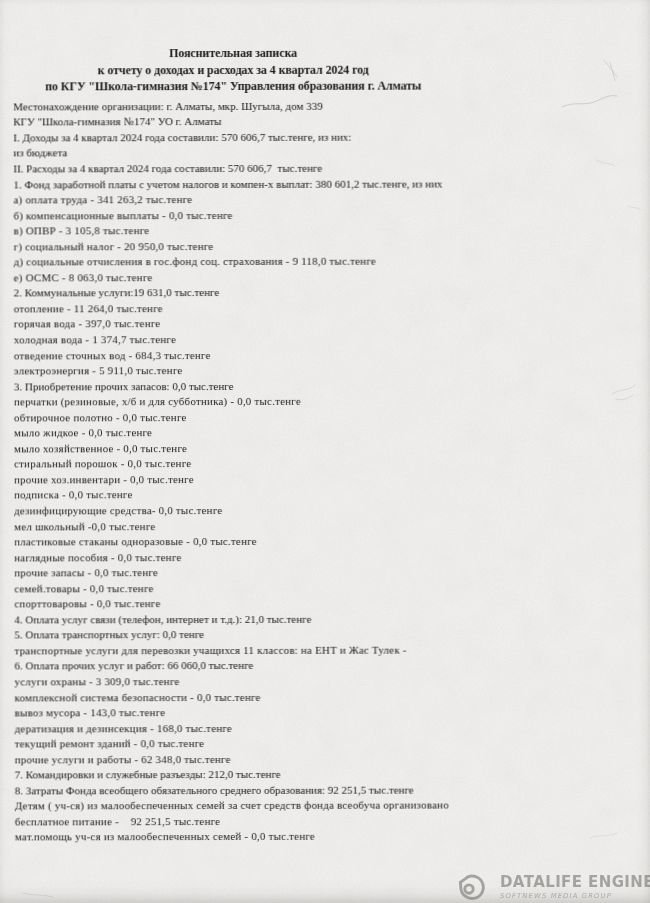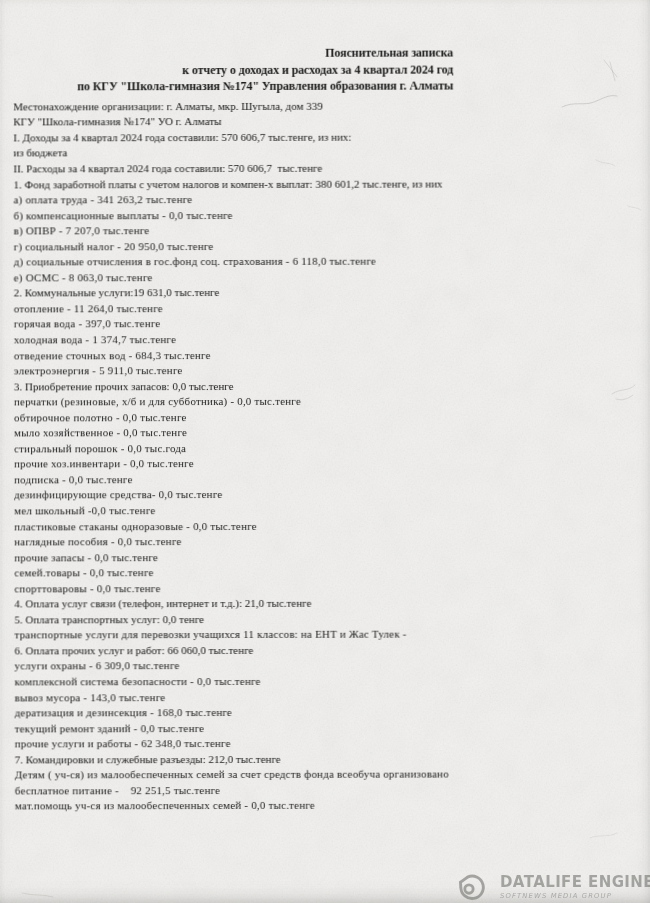--- a/index.html
+++ b/index.html
@@ -11,21 +11,21 @@
   .page{position:absolute;inset:0}
   .noise-svg{position:absolute;inset:0;pointer-events:none}
   .content{
     position:absolute;top:45px;left:14px;width:440px;
     color:#262626;
     transform:rotate(-0.12deg);
     filter:blur(.28px) contrast(1.04);
   }
   .ln{white-space:pre;height:15.55px;font-size:11px;letter-spacing:.2px;line-height:15.55px}
   .ln.b{font-weight:400;letter-spacing:0;color:#222}
-  .ln.title{height:16.6px;line-height:16.6px;font-size:12px;font-weight:700;text-align:right;letter-spacing:-.1px;color:#1f1f1f}
+  .ln.title{height:16.6px;line-height:16.6px;font-size:12px;font-weight:700;text-align:center;letter-spacing:-.1px;color:#1f1f1f}
   .title-block{margin-bottom:4px}
   .marks-svg{position:absolute;inset:0;pointer-events:none}
   .vignette{
     position:absolute;inset:0;pointer-events:none;
     box-shadow:inset 0 -12px 20px -14px rgba(110,110,105,.55),
                inset -9px 0 16px -14px rgba(110,110,105,.35),
                inset 0 5px 12px -10px rgba(110,110,105,.22),
                inset 6px 0 12px -12px rgba(110,110,105,.18);
   }
   .watermark{
@@ -68,55 +68,57 @@
       </div>
     <div>
         <div class="ln b">Местонахождение организации: г. Алматы, мкр. Шугыла, дом 339</div>
         <div class="ln b">КГУ "Школа-гимназия №174" УО г. Алматы</div>
         <div class="ln b">I. Доходы за 4 квартал 2024 года составили: 570 606,7 тыс.тенге, из них:</div>
         <div class="ln b">из бюджета</div>
         <div class="ln b">II. Расходы за 4 квартал 2024 года составили: 570 606,7  тыс.тенге</div>
         <div class="ln b">1. Фонд заработной платы с учетом налогов и компен-х выплат: 380 601,2 тыс.тенге, из них</div>
         <div class="ln n">а) оплата труда - 341 263,2 тыс.тенге</div>
         <div class="ln n">б) компенсационные выплаты - 0,0 тыс.тенге</div>
-        <div class="ln n">в) ОПВР - 7 207,0 тыс.тенге</div>
+        <div class="ln n">в) ОПВР - 3 105,8 тыс.тенге</div>
         <div class="ln n">г) социальный налог - 20 950,0 тыс.тенге</div>
-        <div class="ln n">д) социальные отчисления в гос.фонд соц. страхования - 6 118,0 тыс.тенге</div>
+        <div class="ln n">д) социальные отчисления в гос.фонд соц. страхования - 9 118,0 тыс.тенге</div>
         <div class="ln n">е) ОСМС - 8 063,0 тыс.тенге</div>
         <div class="ln b">2. Коммунальные услуги:19 631,0 тыс.тенге</div>
         <div class="ln n">отопление - 11 264,0 тыс.тенге</div>
         <div class="ln n">горячая вода - 397,0 тыс.тенге</div>
         <div class="ln n">холодная вода - 1 374,7 тыс.тенге</div>
         <div class="ln n">отведение сточных вод - 684,3 тыс.тенге</div>
         <div class="ln n">электроэнергия - 5 911,0 тыс.тенге</div>
         <div class="ln b">3. Приобретение прочих запасов: 0,0 тыс.тенге</div>
         <div class="ln n">перчатки (резиновые, х/б и для субботника) - 0,0 тыс.тенге</div>
         <div class="ln n">обтирочное полотно - 0,0 тыс.тенге</div>
+        <div class="ln n">мыло жидкое - 0,0 тыс.тенге</div>
         <div class="ln n">мыло хозяйственное - 0,0 тыс.тенге</div>
-        <div class="ln n">стиральный порошок - 0,0 тыс.года</div>
+        <div class="ln n">стиральный порошок - 0,0 тыс.тенге</div>
         <div class="ln n">прочие хоз.инвентари - 0,0 тыс.тенге</div>
         <div class="ln n">подписка - 0,0 тыс.тенге</div>
         <div class="ln n">дезинфицирующие средства- 0,0 тыс.тенге</div>
         <div class="ln n">мел школьный -0,0 тыс.тенге</div>
         <div class="ln n">пластиковые стаканы одноразовые - 0,0 тыс.тенге</div>
         <div class="ln n">наглядные пособия - 0,0 тыс.тенге</div>
         <div class="ln n">прочие запасы - 0,0 тыс.тенге</div>
         <div class="ln n">семей.товары - 0,0 тыс.тенге</div>
         <div class="ln n">спорттоваровы - 0,0 тыс.тенге</div>
         <div class="ln b">4. Оплата услуг связи (телефон, интернет и т.д.): 21,0 тыс.тенге</div>
         <div class="ln b">5. Оплата транспортных услуг: 0,0 тенге</div>
         <div class="ln n">транспортные услуги для перевозки учащихся 11 классов: на ЕНТ и Жас Тулек -</div>
         <div class="ln b">6. Оплата прочих услуг и работ: 66 060,0 тыс.тенге</div>
-        <div class="ln n">услуги охраны - 6 309,0 тыс.тенге</div>
+        <div class="ln n">услуги охраны - 3 309,0 тыс.тенге</div>
         <div class="ln n">комплексной система безопасности - 0,0 тыс.тенге</div>
         <div class="ln n">вывоз мусора - 143,0 тыс.тенге</div>
         <div class="ln n">дератизация и дезинсекция - 168,0 тыс.тенге</div>
         <div class="ln n">текущий ремонт зданий - 0,0 тыс.тенге</div>
         <div class="ln n">прочие услуги и работы - 62 348,0 тыс.тенге</div>
         <div class="ln b">7. Командировки и служебные разъезды: 212,0 тыс.тенге</div>
+        <div class="ln b">8. Затраты Фонда всеобщего обязательного среднего образования: 92 251,5 тыс.тенге</div>
         <div class="ln n">Детям ( уч-ся) из малообеспеченных семей за счет средств фонда всеобуча организовано</div>
         <div class="ln n">бесплатное питание -    92 251,5 тыс.тенге</div>
         <div class="ln n">мат.помощь уч-ся из малообеспеченных семей - 0,0 тыс.тенге</div>
       </div>
   </div>
 
   <svg class="marks-svg" width="650" height="903" aria-hidden="true">
     <g fill="none" stroke="#8a8a86" stroke-width="0.8" stroke-linecap="round">
       <path d="M562 107 c 12 -6 22 -1 32 -5 c 8 -3 15 -8 23 -6" opacity="0.4"></path>
       <path d="M604 60 l 13 17 m -7 -15 l 5 19" opacity="0.3"></path>

